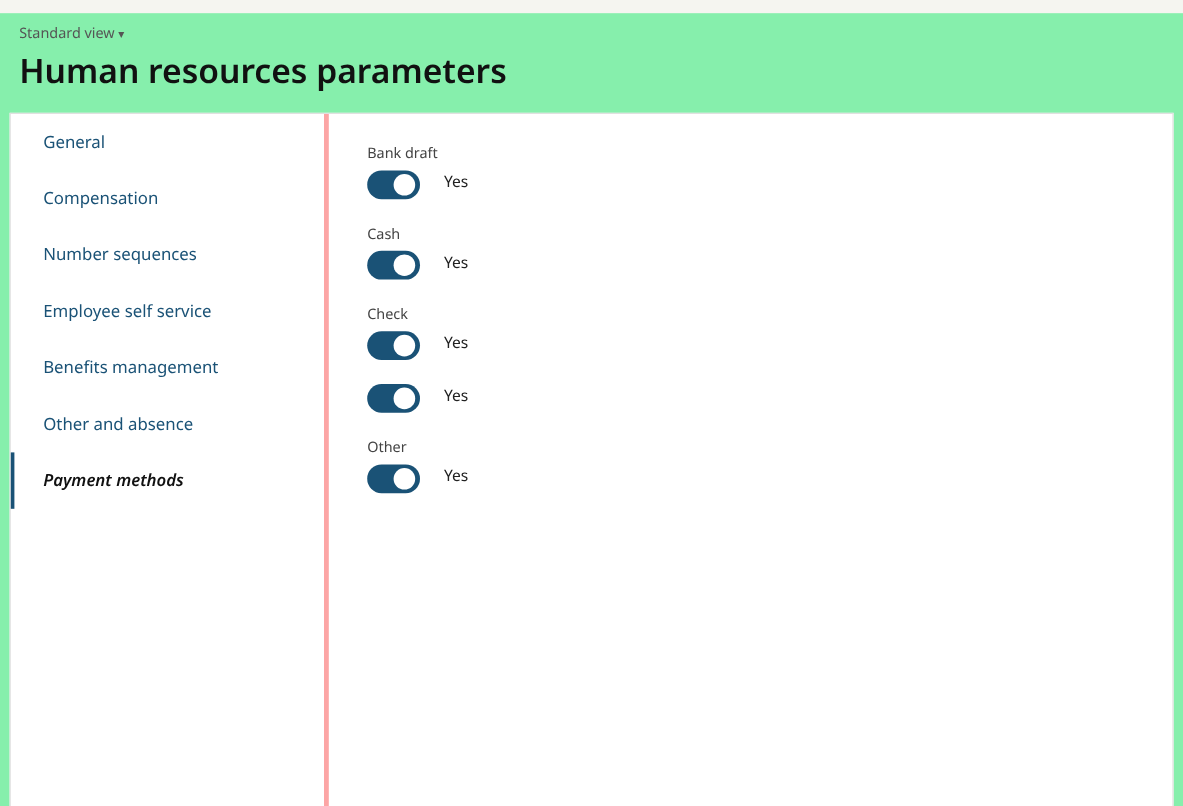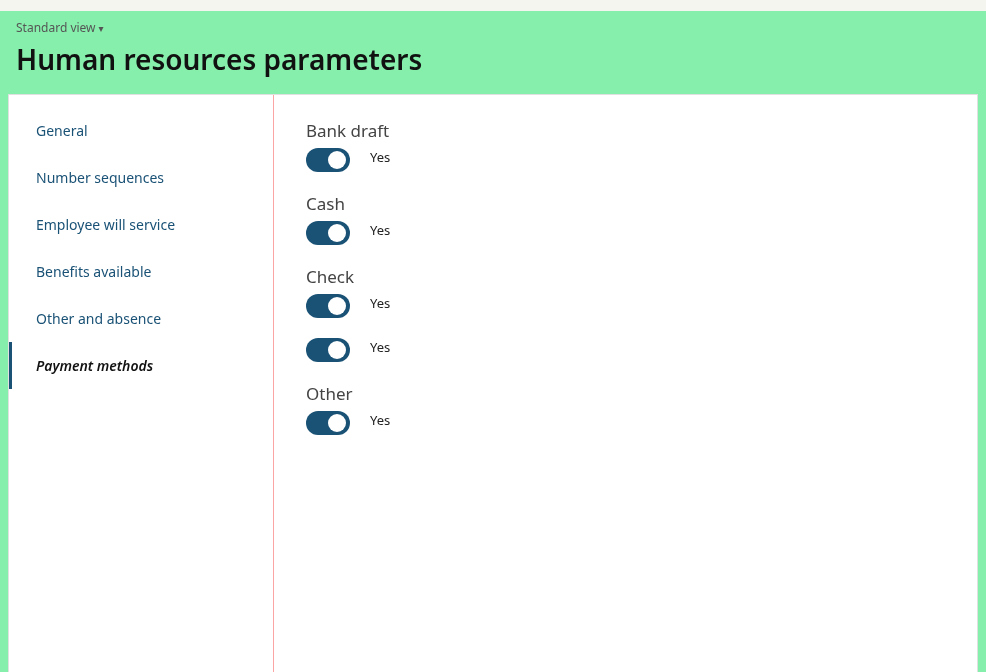--- a/index.html
+++ b/index.html
@@ -42,22 +42,22 @@
     .content-area {
       display: flex;
       background: #fff;
       margin: 0 8px;
       border: 1px solid #e0e0e0;
       min-height: 580px;
     }
     .sidebar {
       width: 265px;
       min-width: 265px;
-      border-right: 1px solid #fca5a5;
-      padding: 12px 0;
+      border-right: 4px solid #fca5a5;
+      padding: 0 0;
     }
     .sidebar-item {
       padding: 14px 24px;
       cursor: pointer;
       color: #1a5276;
       font-size: 14px;
       border-left: 3px solid transparent;
     }
     .sidebar-item.active {
       border-left: 3px solid #1a5276;
@@ -73,21 +73,21 @@
       font-size: 14px;
       color: #222;
       line-height: 1.6;
       max-width: 680px;
       margin-bottom: 28px;
     }
     .payment-method-row {
       margin-bottom: 20px;
     }
     .method-label {
-      font-size: 17px;
+      font-size: 12px;
       color: #444;
       margin-bottom: 6px;
     }
     .toggle-row {
       display: flex;
       align-items: flex-start;
       gap: 20px;
     }
     .toggle {
       position: relative;
@@ -132,23 +132,24 @@
       <span>Standard view</span>
       <span class="chevron-down">▾</span>
     </div>
   </div>
   <div class="page-title">Human resources parameters</div>
 
   <div class="content-area">
     <div class="sidebar">
 
     <div class="sidebar-item">General</div>
+        <div class="sidebar-item">Compensation</div>
         <div class="sidebar-item">Number sequences</div>
-        <div class="sidebar-item">Employee will service</div>
-        <div class="sidebar-item">Benefits available</div>
+        <div class="sidebar-item">Employee self service</div>
+        <div class="sidebar-item">Benefits management</div>
         <div class="sidebar-item">Other and absence</div>
         <div class="sidebar-item active">Payment methods</div>
       </div>
     <div class="main-content">
       <div id="payment-methods-list">
 
       <div class="payment-method-row">
             <div class="method-label">Bank draft</div>
             <div class="toggle-row">
               <label class="toggle">

